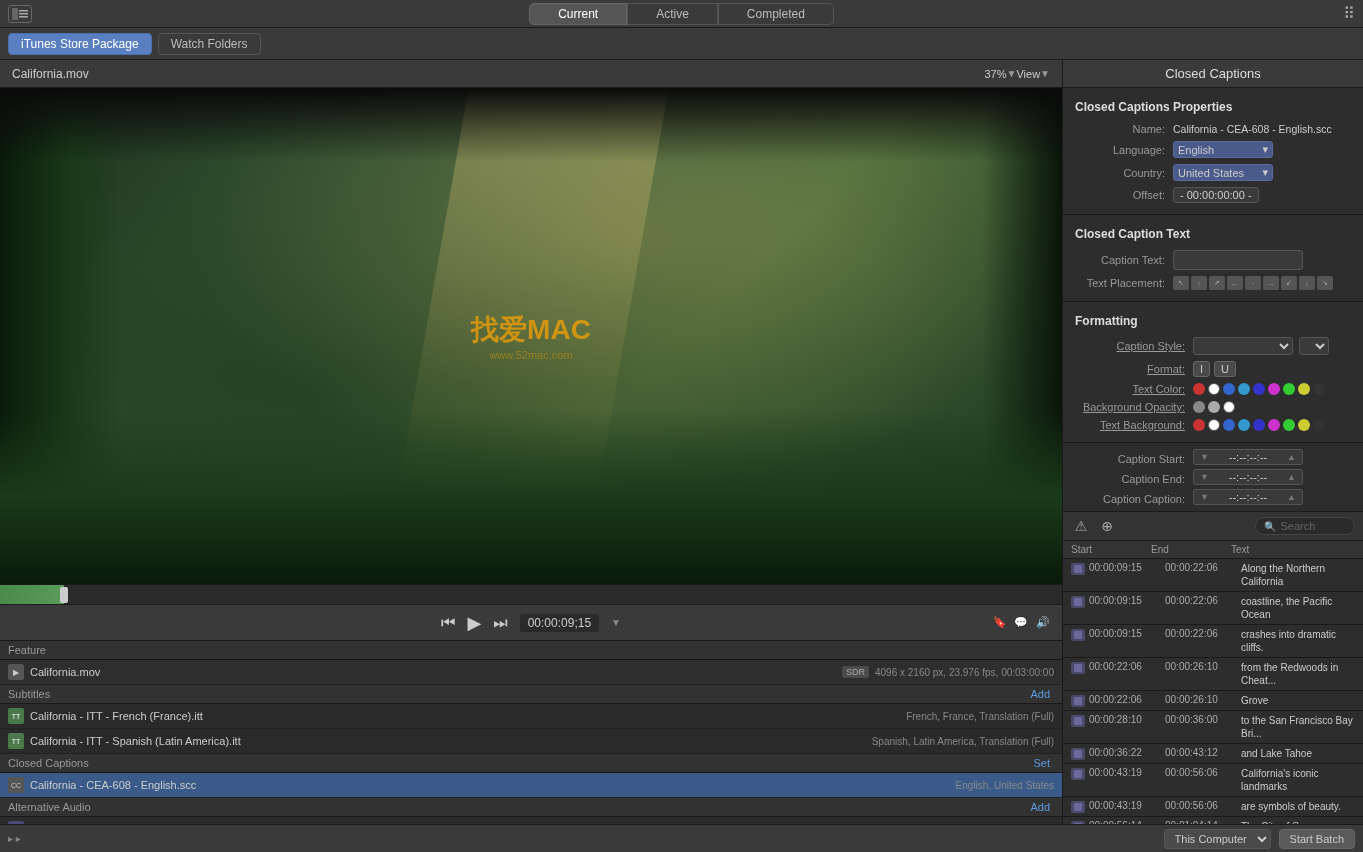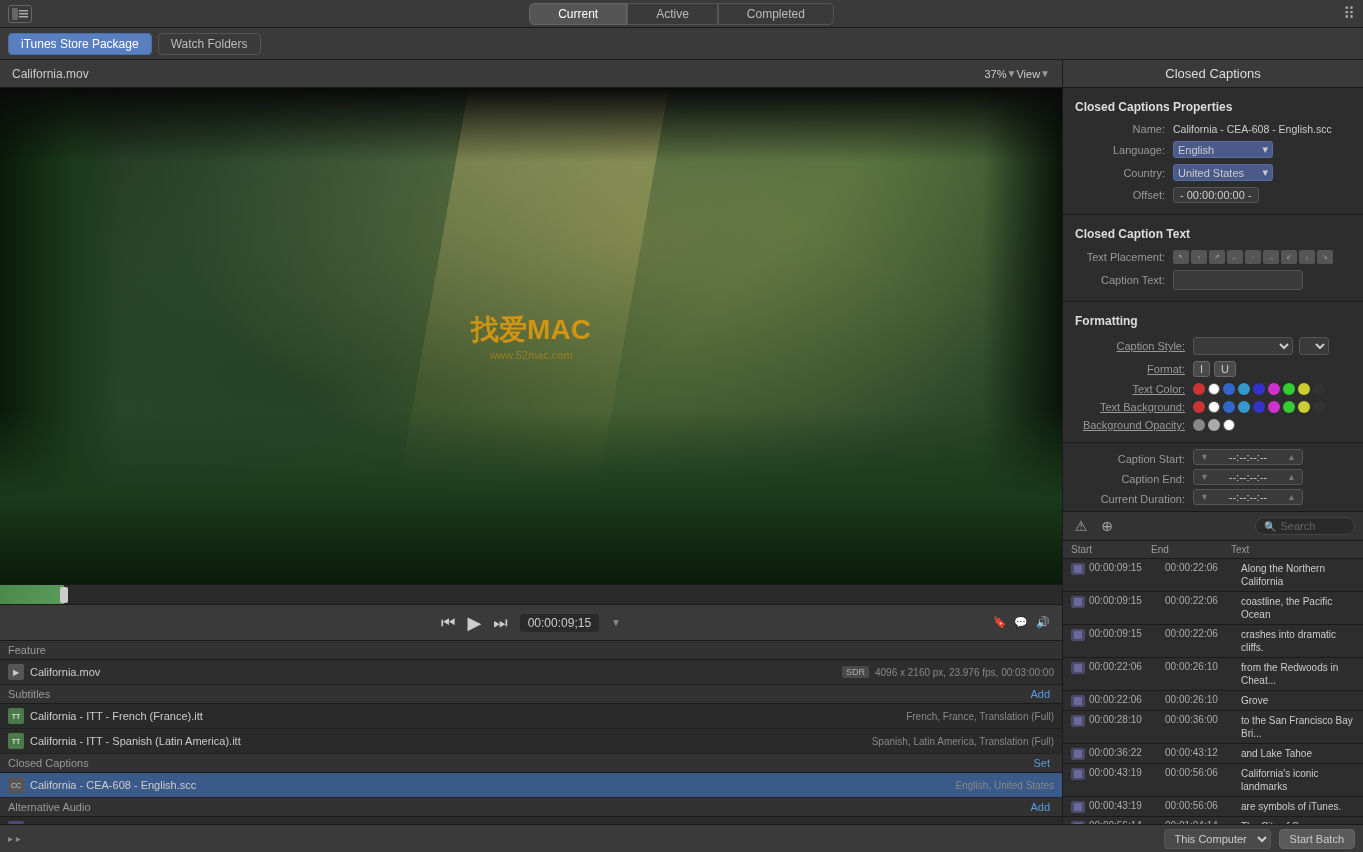--- a/index.html
+++ b/index.html
@@ -290,36 +290,36 @@
         <span class="prop-label">Offset:</span>
         <div class="offset-field">
           <span>- 00:00:00:00 -</span>
         </div>
       </div>
     </div>
 
     <div class="cc-text-section">
       <div class="cc-section-title">Closed Caption Text</div>
       <div class="prop-row">
+        <span class="prop-label">Caption Text:</span>
+        <input class="caption-text-input" type="text" style="">
+      </div>
+      <div class="prop-row">
         <span class="prop-label">Text Placement:</span>
         <div class="placement-icons">
           <div class="placement-icon">↖</div>
           <div class="placement-icon">↑</div>
           <div class="placement-icon">↗</div>
           <div class="placement-icon">←</div>
           <div class="placement-icon">·</div>
           <div class="placement-icon">→</div>
           <div class="placement-icon">↙</div>
           <div class="placement-icon">↓</div>
           <div class="placement-icon">↘</div>
         </div>
-      </div>
-      <div class="prop-row">
-        <span class="prop-label">Caption Text:</span>
-        <input class="caption-text-input" type="text" style="">
       </div>
     </div>
 
     <div class="formatting-section">
       <div class="cc-section-title">Formatting</div>
       <div class="format-row">
         <span class="format-label">Caption Style:</span>
         <select class="style-select"></select>
         <span style="width:6px;"></span>
         <select class="style-select-sm"></select>
@@ -339,62 +339,62 @@
           <span class="color-dot" style="background:#3366cc;"></span>
           <span class="color-dot" style="background:#3399cc;"></span>
           <span class="color-dot" style="background:#3333cc;"></span>
           <span class="color-dot" style="background:#cc33cc;"></span>
           <span class="color-dot" style="background:#33cc33;"></span>
           <span class="color-dot" style="background:#cccc33;"></span>
           <span class="color-dot" style="background:#333333;"></span>
         </div>
       </div>
       <div class="format-row">
+        <span class="format-label">Background Opacity:</span>
+        <div class="color-row">
+          <span class="color-dot" style="background:#888888;"></span>
+          <span class="color-dot" style="background:#aaaaaa;"></span>
+          <span class="color-dot" style="background:#ffffff;border:1px solid #555;"></span>
+        </div>
+      </div>
+      <div class="format-row">
         <span class="format-label">Text Background:</span>
         <div class="color-row">
           <span class="color-dot" style="background:#cc3333;"></span>
           <span class="color-dot" style="background:#ffffff;border:1px solid #555;"></span>
           <span class="color-dot" style="background:#3366cc;"></span>
           <span class="color-dot" style="background:#3399cc;"></span>
           <span class="color-dot" style="background:#3333cc;"></span>
           <span class="color-dot" style="background:#cc33cc;"></span>
           <span class="color-dot" style="background:#33cc33;"></span>
           <span class="color-dot" style="background:#cccc33;"></span>
           <span class="color-dot" style="background:#333333;"></span>
         </div>
       </div>
-      <div class="format-row">
-        <span class="format-label">Background Opacity:</span>
-        <div class="color-row">
-          <span class="color-dot" style="background:#888888;"></span>
-          <span class="color-dot" style="background:#aaaaaa;"></span>
-          <span class="color-dot" style="background:#ffffff;border:1px solid #555;"></span>
-        </div>
-      </div>
     </div>
 
     <div class="time-fields">
       <div class="time-row">
         <span class="time-label">Caption Start:</span>
         <div class="time-field">
           <span style="font-size:9px;color:#777;">▼</span>
           <span>--:--:--:--</span>
           <span style="font-size:9px;color:#777;">▲</span>
         </div>
       </div>
       <div class="time-row">
         <span class="time-label">Caption End:</span>
         <div class="time-field">
           <span style="font-size:9px;color:#777;">▼</span>
           <span>--:--:--:--</span>
           <span style="font-size:9px;color:#777;">▲</span>
         </div>
       </div>
       <div class="time-row">
-        <span class="time-label">Current Duration:</span>
+        <span class="time-label">Caption Caption:</span>
         <div class="time-field">
           <span style="font-size:9px;color:#777;">▼</span>
           <span>--:--:--:--</span>
           <span style="font-size:9px;color:#777;">▲</span>
         </div>
       </div>
     </div>
 
     <div class="caption-toolbar">
       <div class="caption-toolbar-left">
@@ -477,21 +477,21 @@
     <span class="caption-start">00:00:43:19</span>
     <span class="caption-end">00:00:56:06</span>
     <span class="caption-text">California's iconic landmarks</span>
   </div>
         <div class="caption-row">
     <div class="caption-row-icon">
       <div class="caption-row-icon-inner"></div>
     </div>
     <span class="caption-start">00:00:43:19</span>
     <span class="caption-end">00:00:56:06</span>
-    <span class="caption-text">are symbols of iTunes.</span>
+    <span class="caption-text">are symbols of beauty.</span>
   </div>
         <div class="caption-row">
     <div class="caption-row-icon">
       <div class="caption-row-icon-inner"></div>
     </div>
     <span class="caption-start">00:00:56:14</span>
     <span class="caption-end">00:01:04:14</span>
     <span class="caption-text">The City of San Francisco is</span>
   </div>
       </div>

